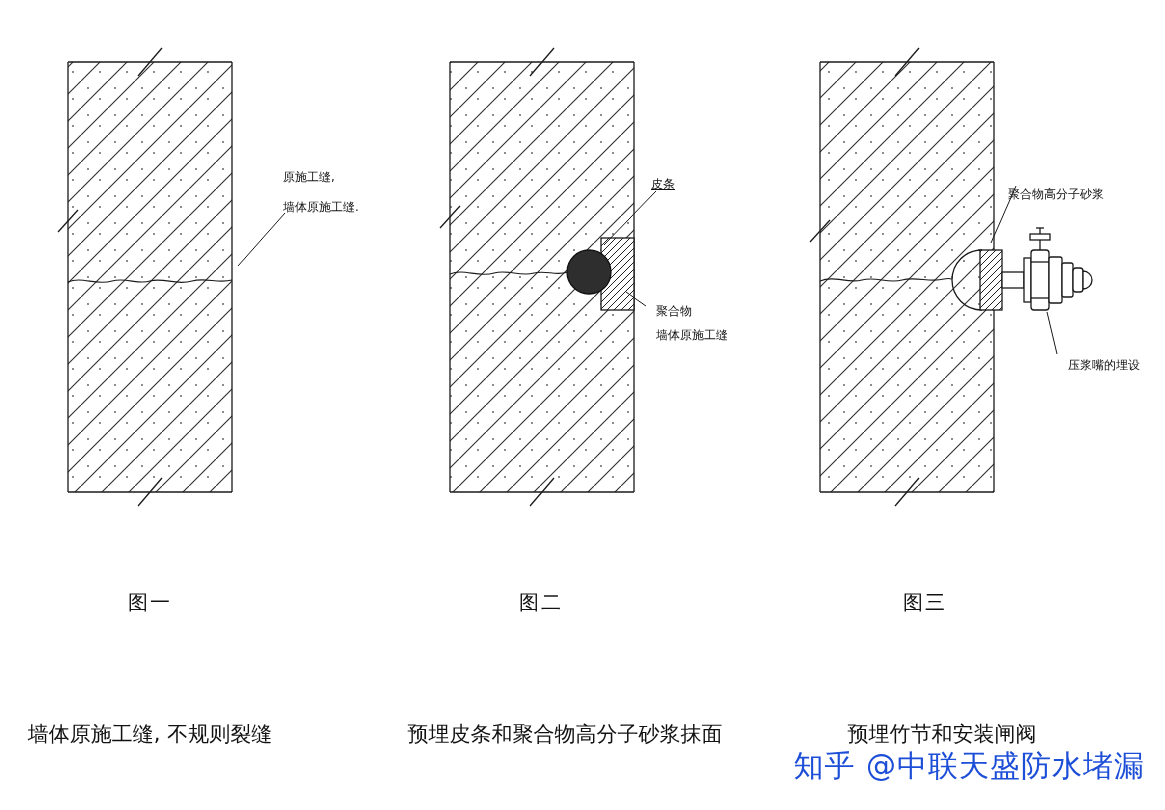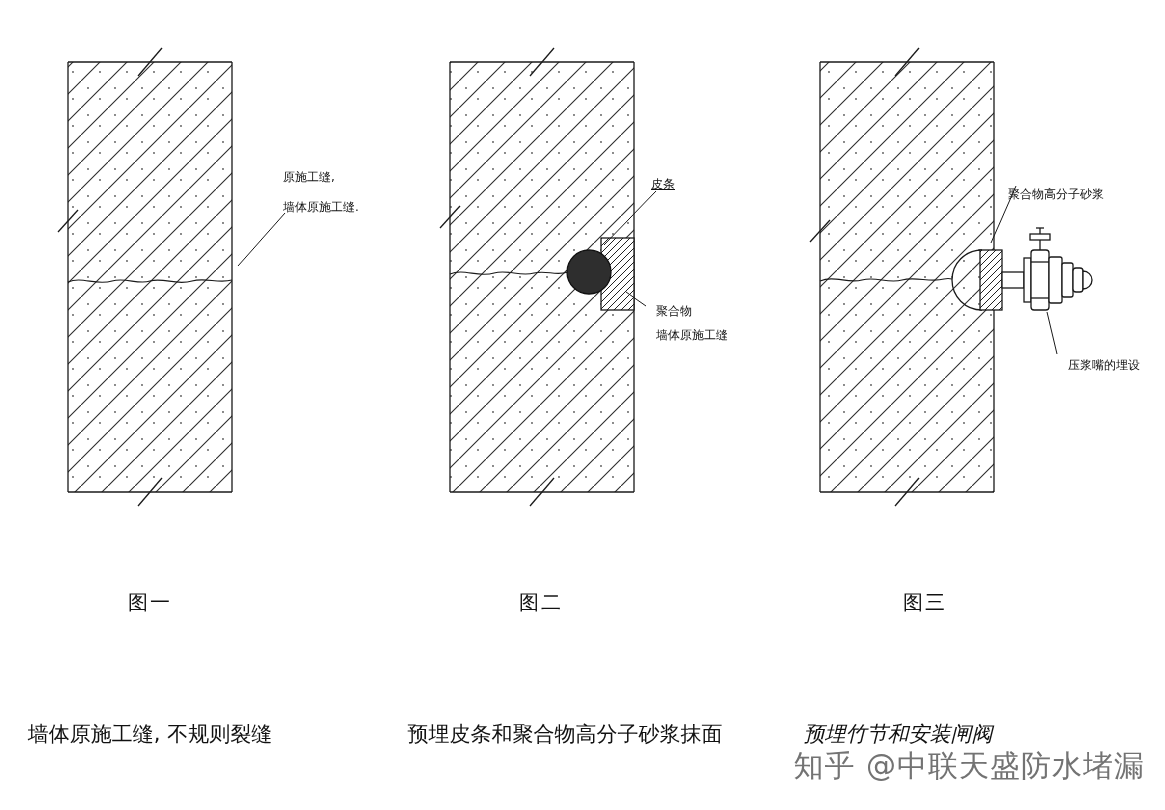--- a/index.html
+++ b/index.html
@@ -39,27 +39,27 @@
   .caption{
     position:absolute;
     top:676px;
     font-size:21px;
     text-align:center;
     white-space:nowrap;
     margin-top:44px;
   }
   .caption-1{left:20px;width:260px;}
   .caption-2{left:400px;width:330px;font-family:Liberation Serif, serif;}
-  .caption-3{left:782px;width:232px;font-style:italic;}
+  .caption-3{left:826px;width:232px;}
   .watermark{
     position:absolute;
     left:620px;top:746px;width:525px;
     text-align:right;
     font-size:30px;
-    color:#737373;
+    color:#1d4ed8;
     letter-spacing:1px;
     white-space:nowrap;
   }
 </style>
 </head>
 <body>
 
 <div class="canvas">
 
   <svg width="1165" height="810" viewBox="0 0 1165 810">

